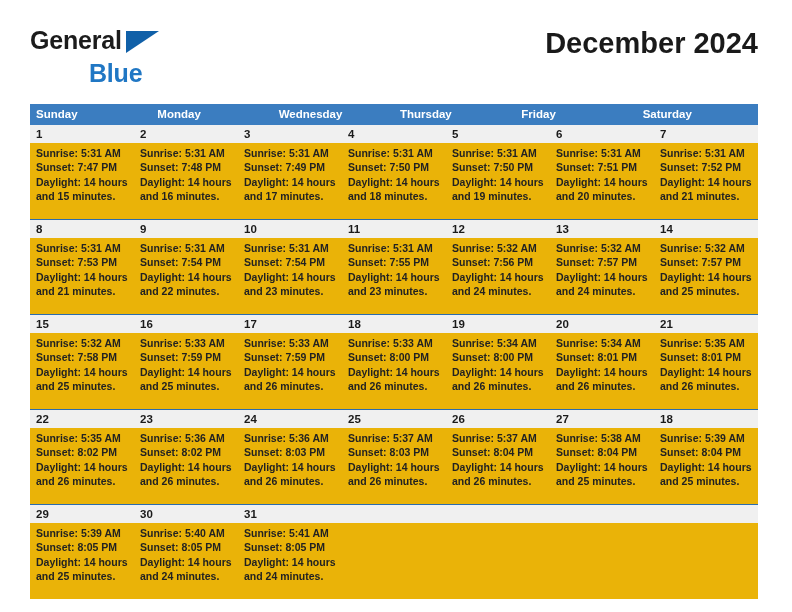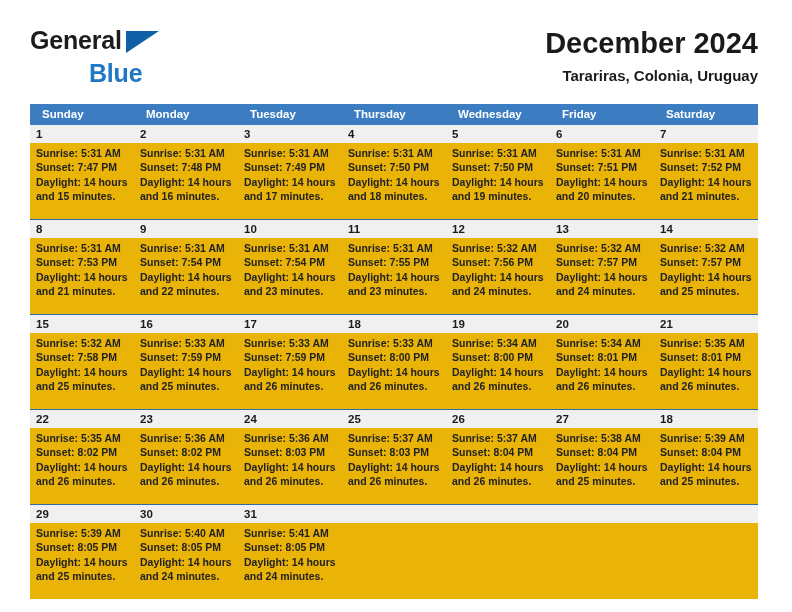--- a/index.html
+++ b/index.html
@@ -99,21 +99,21 @@
   .weekday-row {
     display: flex;
     background: #3b7dc0;
     height: 21px;
   }
   .weekday {
     flex: 1 1 0;
     color: #ffffff;
     font-size: 11.5px;
     line-height: 21px;
-    padding-left: 12px;
+    padding-left: 6px;
     box-sizing: border-box;
     white-space: nowrap;
     overflow: hidden;
   }
 
   .week {
     border-top: 1.4px solid #2b6cad;
   }
   .week:first-of-type {
     border-top: none;
@@ -158,32 +158,30 @@
   <div class="topbar">
 
     <div class="brand">
       <span class="brand-general">General</span>
       <span class="brand-flag"></span>
       <span class="brand-blue">Blue</span>
     </div>
 
     <div class="title-block">
       <div class="cal-title">December 2024</div>
-      <div class="cal-subtitle">Tarariras, Colonia, Uruguay</div>
     </div>
 
   </div>
 
   <div class="calendar">
     <div class="weekday-row" id="weekday-row">
         <div class="weekday">Sunday</div>
         <div class="weekday">Monday</div>
-        <div class="weekday">Tuesday</div>
+        <div class="weekday">Wednesday</div>
         <div class="weekday">Thursday</div>
-        <div class="weekday">Wednesday</div>
         <div class="weekday">Friday</div>
         <div class="weekday">Saturday</div>
       </div>
     <div id="weeks-container">
         <div class="week">
           <div class="week-numbers">
             <div class="daynum">1</div>
             <div class="daynum">2</div>
             <div class="daynum">3</div>
             <div class="daynum">4</div>

